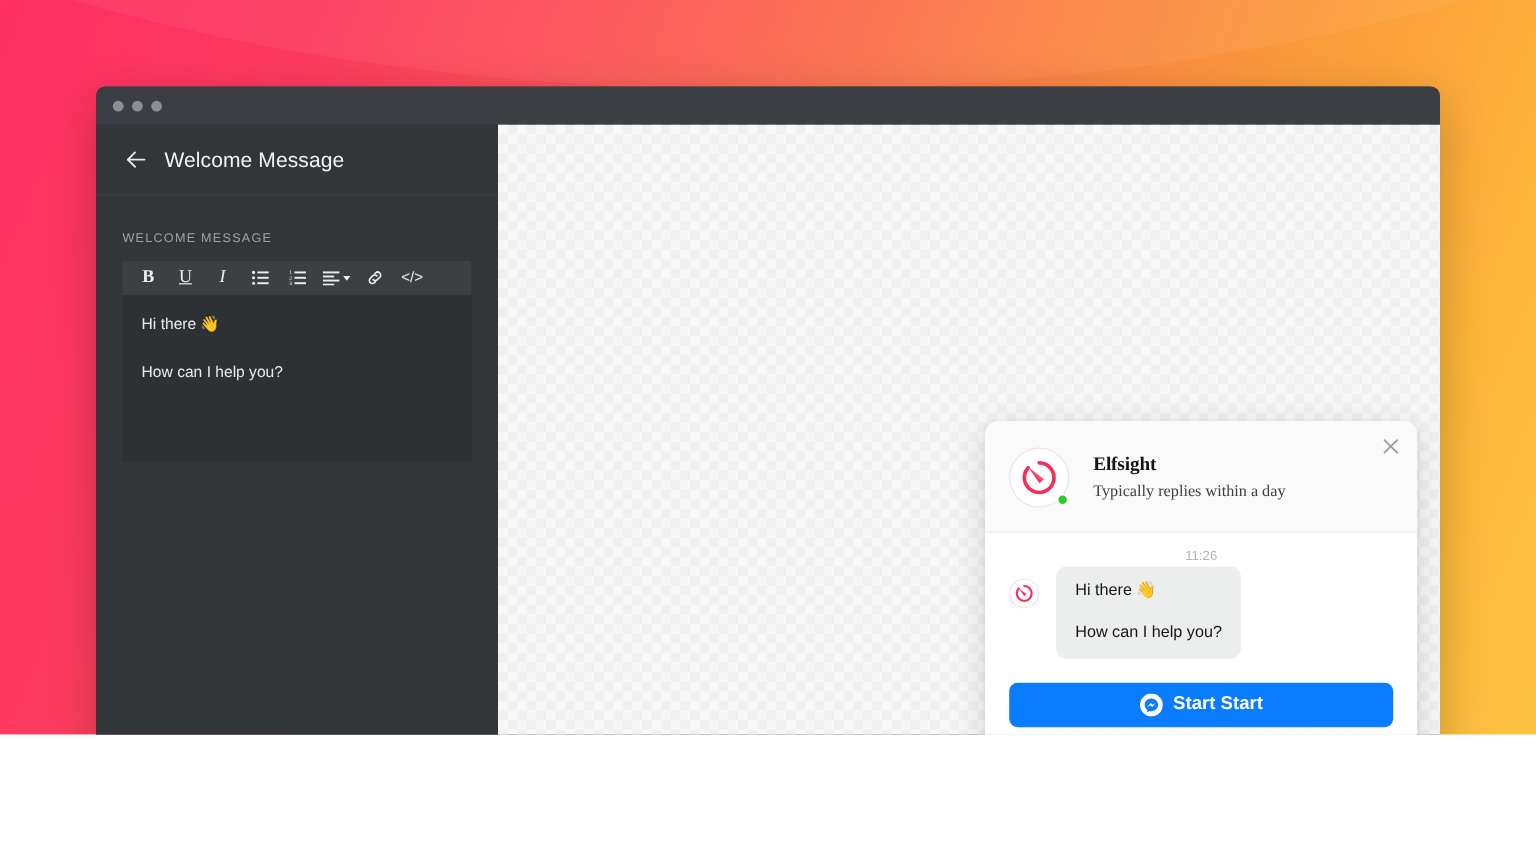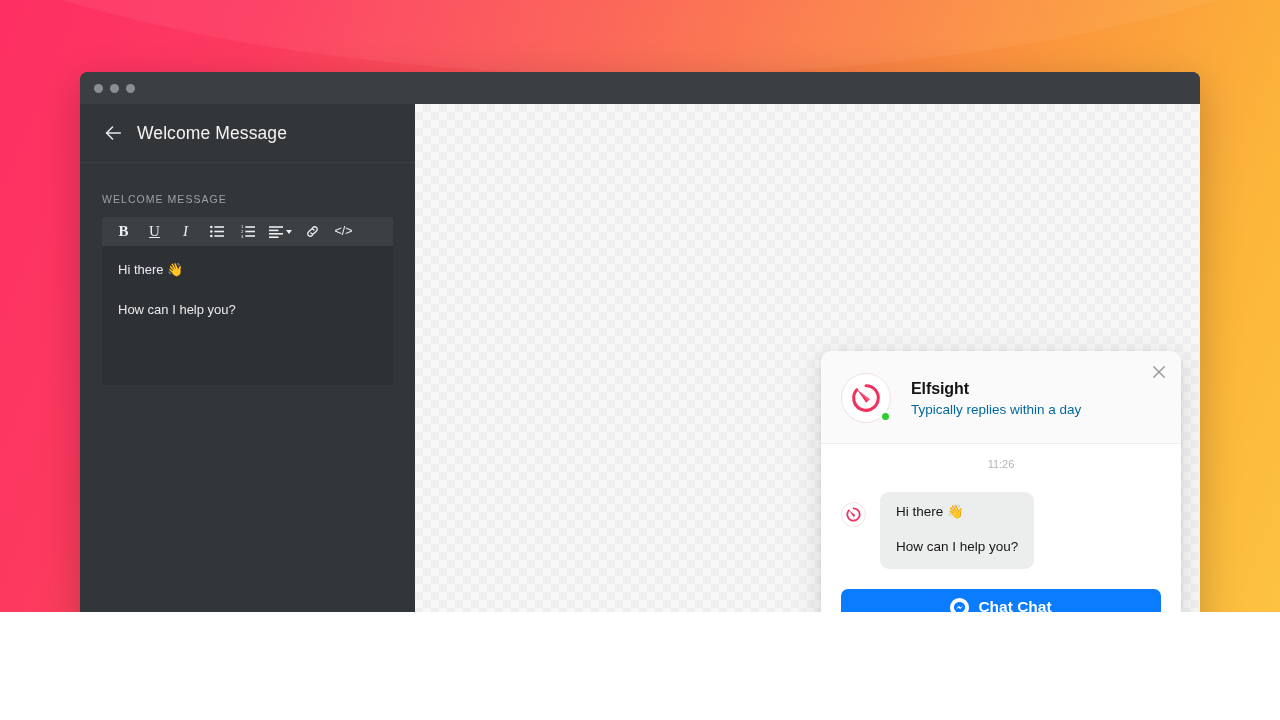--- a/index.html
+++ b/index.html
@@ -171,20 +171,21 @@
     overflow: hidden;
   }
 
   #widget-header {
     position: relative;
     background: #fafafa;
     padding: 22px 20px 20px 20px;
     display: flex;
     align-items: center;
     border-bottom: 1px solid #ececec;
+    font-family: Liberation Serif, serif;
   }
 
   #close-btn {
     position: absolute;
     right: 13px;
     top: 12px;
     width: 18px;
     height: 18px;
     cursor: pointer;
     color: #9b9b9b;
@@ -217,30 +218,30 @@
 
   #agent-name {
     font-size: 16px;
     font-weight: 700;
     color: #141414;
     letter-spacing: -0.1px;
     margin-bottom: 4px;
   }
   #agent-status {
     font-size: 13.5px;
-    color: #0369a1;
+    color: #404040;
   }
 
   #widget-body { padding: 14px 20px 18px 20px; background: #fff; }
 
   #timestamp {
     text-align: center;
     color: #b4b4b4;
     font-size: 11px;
-    margin-bottom: 22px;
+    margin-bottom: 2px;
   }
 
   #msg-row { display: flex; align-items: flex-start; margin-bottom: 20px; }
 
   .msg-avatar {
     width: 25px; height: 25px;
     flex: 0 0 25px;
     border-radius: 50%;
     background: #fff;
     border: 1px solid #f5e2e7;
@@ -475,21 +476,21 @@
               <span style="display:flex;">
                 <svg width="19" height="19" viewBox="0 0 36 36">
                   <circle cx="18" cy="18" r="18" class="msgr-white"></circle>
                   <path d="M18 7.6c-5.9 0-10.6 4.4-10.6 10 0 3.2 1.5 6 3.9 7.8v3.9l3.6-2c1 .3 2 .4 3.1.4
                            5.9 0 10.6-4.4 10.6-10S23.9 7.6 18 7.6z" fill="#0a7cff" opacity="0"></path>
                   <path d="M18 7.6c-5.9 0-10.6 4.4-10.6 10 0 3.2 1.5 6 3.9 7.8v3.9l3.6-2c1 .3 2 .4 3.1.4
                            5.9 0 10.6-4.4 10.6-10S23.9 7.6 18 7.6zm1.1 13.5-2.7-2.9-5.3 2.9 5.8-6.2 2.8 2.9
                            5.2-2.9-5.8 6.2z" fill="#0a7cff"></path>
                 </svg>
               </span>
-              <span>Chat Chat</span>
+              <span>Start Start</span>
             </button>
 
           </div>
         </div>
 
         <div id="launcher">
           <span style="display:flex;">
             <svg width="40" height="40" viewBox="0 0 36 36">
               <circle cx="18" cy="18" r="17" class="msgr-blue"></circle>
               <path d="M18 8.6c-5.4 0-9.7 4-9.7 9.1 0 2.9 1.4 5.5 3.6 7.2v3.5l3.3-1.8c.9.2 1.8.4 2.8.4

